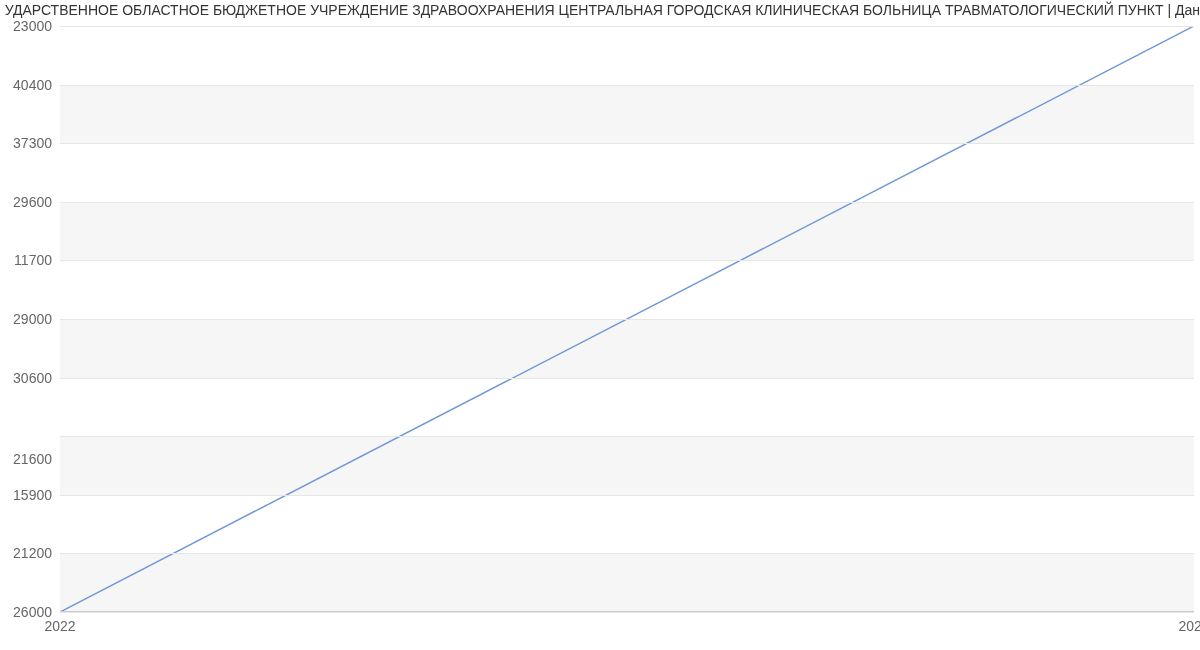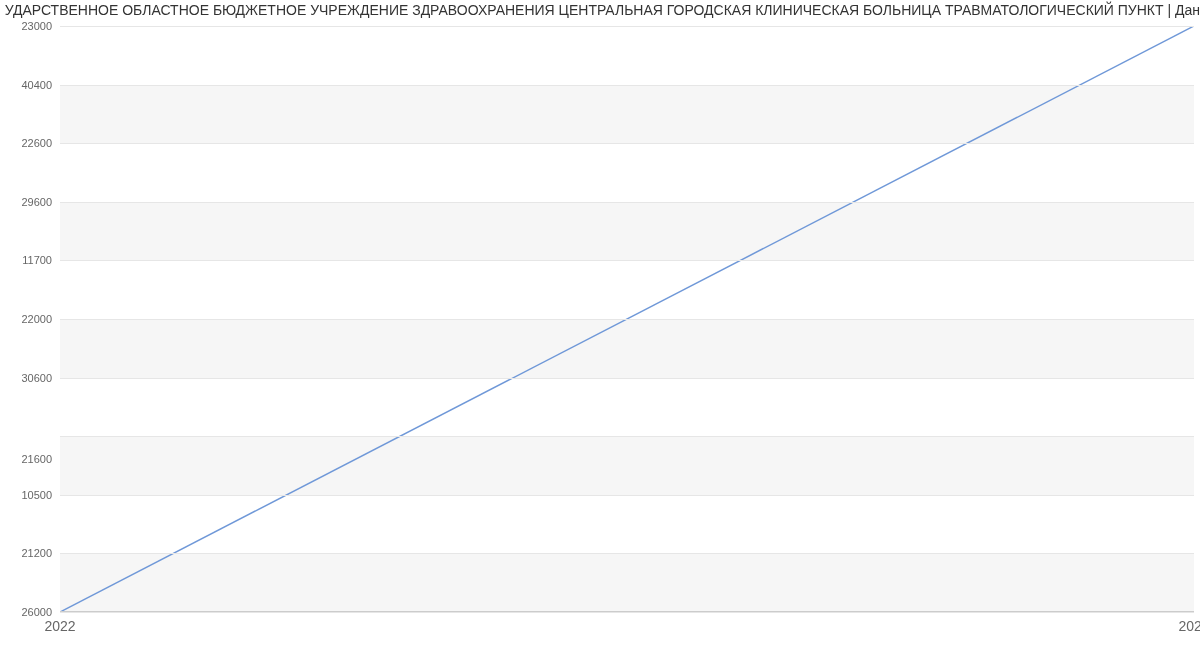--- a/index.html
+++ b/index.html
@@ -20,21 +20,21 @@
   }
   .chart-wrap {
     position: relative;
     width: 1200px;
     height: 620px;
   }
   .y-tick {
     position: absolute;
     right: 1148px;
     text-align: right;
-    font-size: 11px;
+    font-size: 14px;
     color: #666666;
     transform: translateY(-50%);
   }
   .x-tick {
     position: absolute;
     top: 598px;
     font-size: 14px;
     color: #666666;
     transform: translateX(-50%);
   }
@@ -93,24 +93,24 @@
       <div class="gridline" style="top: 293px;"></div>
       <div class="gridline" style="top: 234.4px;"></div>
       <div class="gridline" style="top: 175.8px;"></div>
       <div class="gridline" style="top: 117.2px;"></div>
       <div class="gridline" style="top: 58.6px;"></div>
       <div class="gridline" style="top: 0px;"></div>
       <div class="axis-line" style="left: 0px; top: 585px; width: 100%; height: 1px;"></div>
     </div>
 <div class="y-tick" style="top: 592px;">26000</div>
     <div class="y-tick" style="top: 533.4px; text-align: center;">21200</div>
-    <div class="y-tick" style="top: 474.8px;">10500</div>
+    <div class="y-tick" style="top: 474.8px;">15900</div>
     <div class="y-tick" style="top: 439px;">21600</div>
     <div class="y-tick" style="top: 357.6px;">30600</div>
-    <div class="y-tick" style="top: 299px;">22000</div>
+    <div class="y-tick" style="top: 299px;">29000</div>
     <div class="y-tick" style="top: 240.4px;">11700</div>
     <div class="y-tick" style="top: 181.8px;">29600</div>
-    <div class="y-tick" style="top: 123.2px;">22600</div>
+    <div class="y-tick" style="top: 123.2px;">37300</div>
     <div class="y-tick" style="top: 64.6px;">40400</div>
     <div class="y-tick" style="top: 6px;">23000</div>
     <div class="x-tick" style="left: 60px;">2022</div>
     <div class="x-tick" style="left: 1194px;">2024</div>
   </div>
 
 </body></html>

